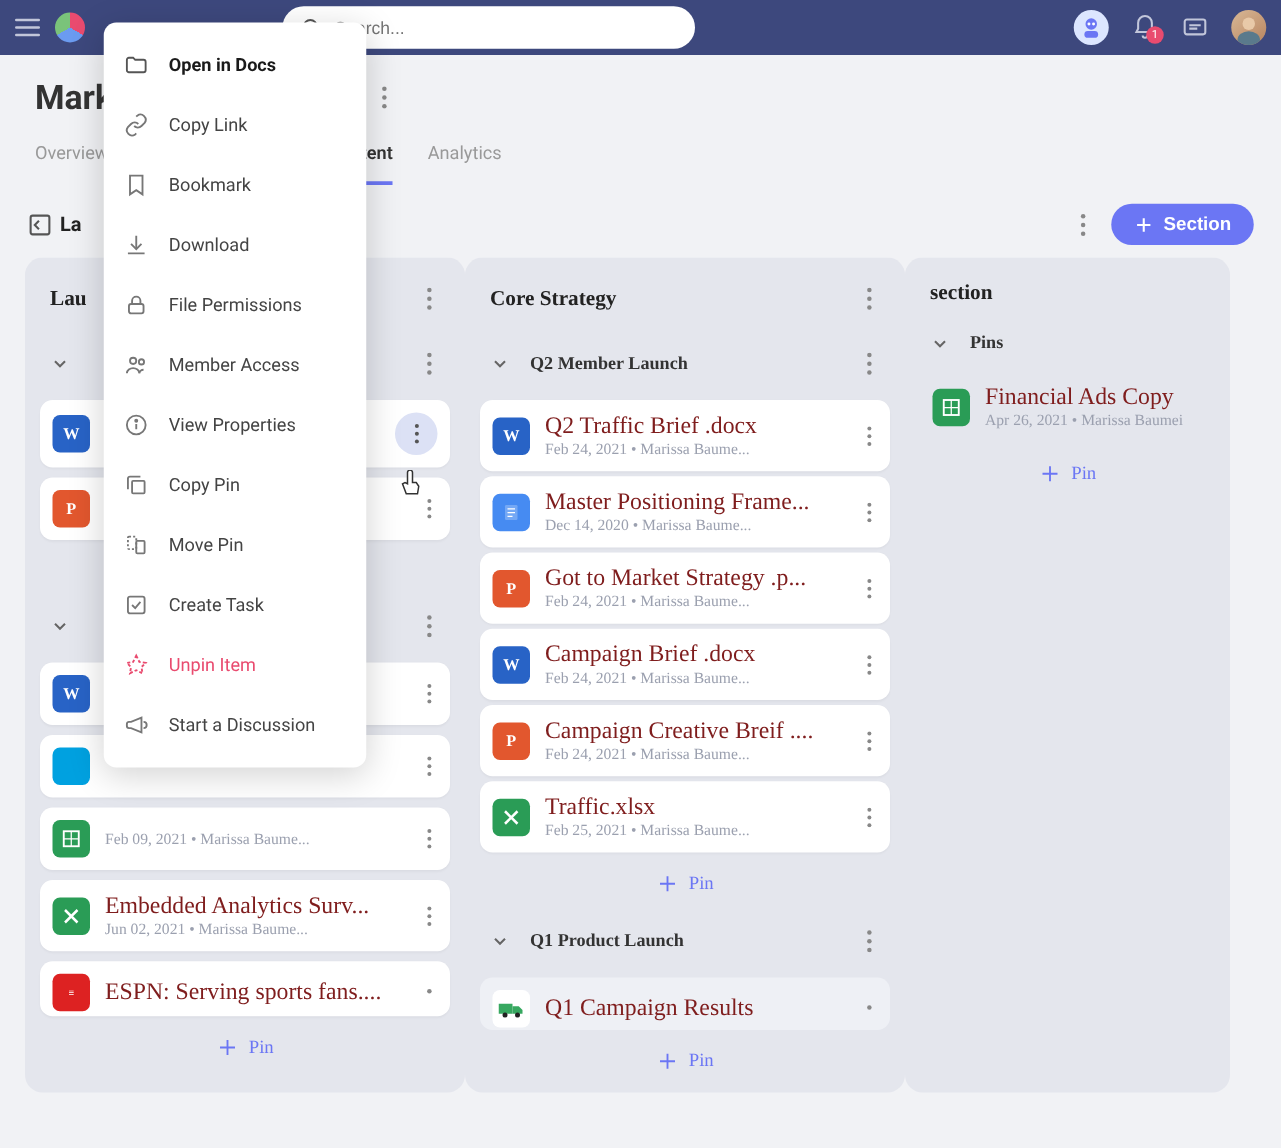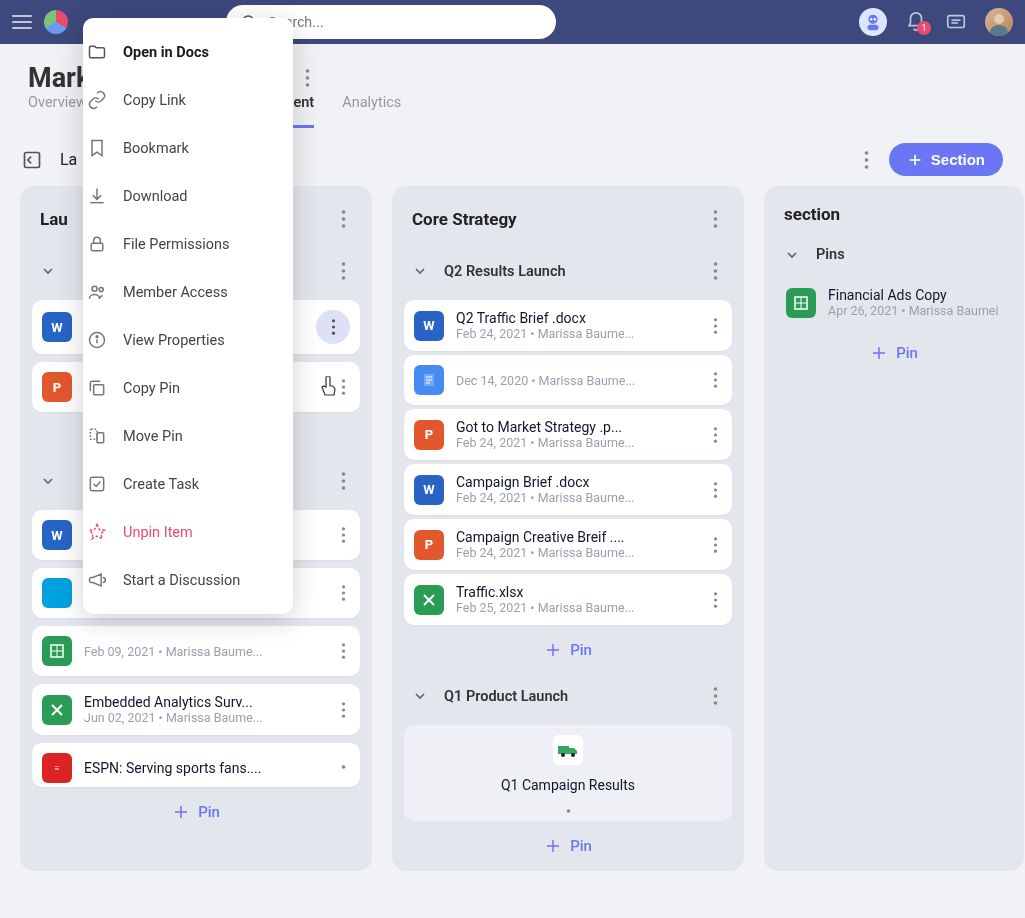--- a/index.html
+++ b/index.html
@@ -46,53 +46,53 @@
 
 .header {
   padding: 18px 28px 0 28px;
   background:#f1f2f5;
 }
 .title-row { display:flex; align-items:center; gap:10px; }
 .page-title { font-size:27px; font-weight:700; color:#333; }
 .icon-chevron-down { font-size:16px; color:#666; }
 .icon-more-v { color:#777; padding:6px; cursor:pointer; font-size:18px; }
 
-.tabs-row { display:flex; gap:28px; border-bottom:1px solid transparent; }
+.tabs-row { display:flex; gap:28px; margin-top:20px; border-bottom:1px solid transparent; }
 .tab { font-size:14.5px; color:#999; padding-bottom:14px; cursor:pointer; }
 .tab.active { color:#333; font-weight:600; border-bottom:3px solid #6b76f4; }
 
 
 .toolbar {
   display:flex;
   align-items:center;
   padding: 14px 22px 10px 22px;
 }
-.toolbar-left { display:flex; align-items:center; gap:18px; font-size:16px; font-weight:400; color:#222; }
+.toolbar-left { display:flex; align-items:center; gap:6px; font-size:16px; font-weight:700; color:#222; }
 .toolbar-right { margin-left:auto; display:flex; align-items:center; gap:14px; }
 .section-btn {
   background:#6b76f4;
   color:#fff;
   border:none;
   border-radius:20px;
   padding:8px 18px;
   font-size:15px;
   font-weight:600;
   display:flex;
   align-items:center;
   gap:8px;
   cursor:pointer;
 }
 .expand-icon { color:#555; width:20px; height:20px; }
 
 
 .board {
   display:flex;
-  gap:20px;
   padding: 0 20px 20px 20px;
   overflow:hidden;
+  font-family:Liberation Serif, serif;
 }
 .column {
   background:#e4e6ed;
   border-radius:14px;
   width: 352px;
   flex-shrink:0;
   padding:14px 10px;
   display:flex;
   flex-direction:column;
 }
@@ -122,33 +122,33 @@
 .card {
   background:#fff;
   border-radius:10px;
   margin:4px 2px;
   padding:10px 10px;
   display:flex;
   align-items:center;
   gap:12px;
   box-shadow: 0 1px 2px rgba(0,0,0,0.04);
 }
-.card.ghost { background:#eef0f5; box-shadow:none;flex-direction:column; }
+.card.ghost { background:#eef0f5; box-shadow:none; }
 .file-icon {
   width:30px; height:30px; border-radius:6px; display:flex; align-items:center; justify-content:center; color:#fff; font-size:13px; font-weight:700; flex-shrink:0;
 }
 .fi-word { background:#2863c6; }
 .fi-ppt { background:#e2572e; }
 .fi-sheet { background:#2a9c56; }
 .fi-gdoc { background:#468bf2; }
 .fi-sf { background:#00a1e0; }
 .fi-espn { background:#d22; }
 .fi-truck { background:#fff; color:#37a860; }
 .card-body { flex:1; min-width:0; }
-.card-title { font-size:14px; color:#0f172a; white-space:nowrap; overflow:hidden; text-overflow:ellipsis; }
+.card-title { font-size:19px; color:#7f1d1d; white-space:nowrap; overflow:hidden; text-overflow:ellipsis; }
 .card-meta { font-size:12.5px; color:#9ba0af; white-space:nowrap; overflow:hidden; text-overflow:ellipsis; }
 .card-more { color:#888; padding:4px; cursor:pointer; }
 
 .pin-btn {
   display:flex; align-items:center; justify-content:center; gap:8px;
   color:#6b76f4; font-size:15px; font-weight:500;
   padding:12px 0 2px 0; cursor:pointer;
 }
 
 
@@ -160,21 +160,21 @@
   background:#fff;
   border-radius:10px;
   box-shadow: 0 6px 28px rgba(0,0,0,0.18);
   padding: 10px 0;
   z-index: 100;
 }
 .menu-item {
   display:flex;
   align-items:center;
   gap:16px;
-  padding: 14px 4px;
+  padding: 14px 16px;
   font-size:14.5px;
   color:#444;
   cursor:pointer;
 }
 .menu-item.bold { font-weight:700; color:#1a1a1a; }
 .menu-item.danger { color:#e94b6f; }
 .menu-icon { width:20px; height:20px; display:flex; align-items:center; justify-content:center; color:#777; flex-shrink:0;}
 .menu-item.danger .menu-icon { color:#e94b6f; }
 
 .cursor-hand {
@@ -477,21 +477,21 @@
           </svg>
         </span>
     </div>
 
     <div class="group-header">
       <span class="chevron">
           <svg width="16" height="16" viewBox="0 0 24 24" fill="none" stroke="#666" stroke-width="2.5">
             <polyline points="6 9 12 15 18 9"></polyline>
           </svg>
         </span>
-      <span>Q2 Results Launch</span>
+      <span>Q2 Member Launch</span>
       <span class="spacer"></span>
       <span class="icon-more-v">
           <svg width="5" height="18" viewBox="0 0 5 18">
             <circle cx="2.5" cy="2" r="1.8" fill="#888"></circle>
             <circle cx="2.5" cy="9" r="1.8" fill="#888"></circle>
             <circle cx="2.5" cy="16" r="1.8" fill="#888"></circle>
           </svg>
         </span>
     </div>
 
@@ -513,20 +513,21 @@
         <div class="card">
     <div class="file-icon fi-gdoc">
             <svg width="16" height="16" viewBox="0 0 16 16" fill="#fff">
               <rect x="3" y="2" width="10" height="12" rx="1" fill="#fff" opacity="0.25"></rect>
               <line x1="5" y1="5" x2="11" y2="5" stroke="#fff"></line>
               <line x1="5" y1="8" x2="11" y2="8" stroke="#fff"></line>
               <line x1="5" y1="11" x2="9" y2="11" stroke="#fff"></line>
             </svg>
           </div>
     <div class="card-body">
+            <div class="card-title">Master Positioning Frame...</div>
             <div class="card-meta">Dec 14, 2020 • Marissa Baume...</div>
           </div>
     <div class="card-more">
             <svg width="5" height="16" viewBox="0 0 5 18">
               <circle cx="2.5" cy="2" r="1.8" fill="#888"></circle>
               <circle cx="2.5" cy="9" r="1.8" fill="#888"></circle>
               <circle cx="2.5" cy="16" r="1.8" fill="#888"></circle>
             </svg>
           </div>
         </div>

